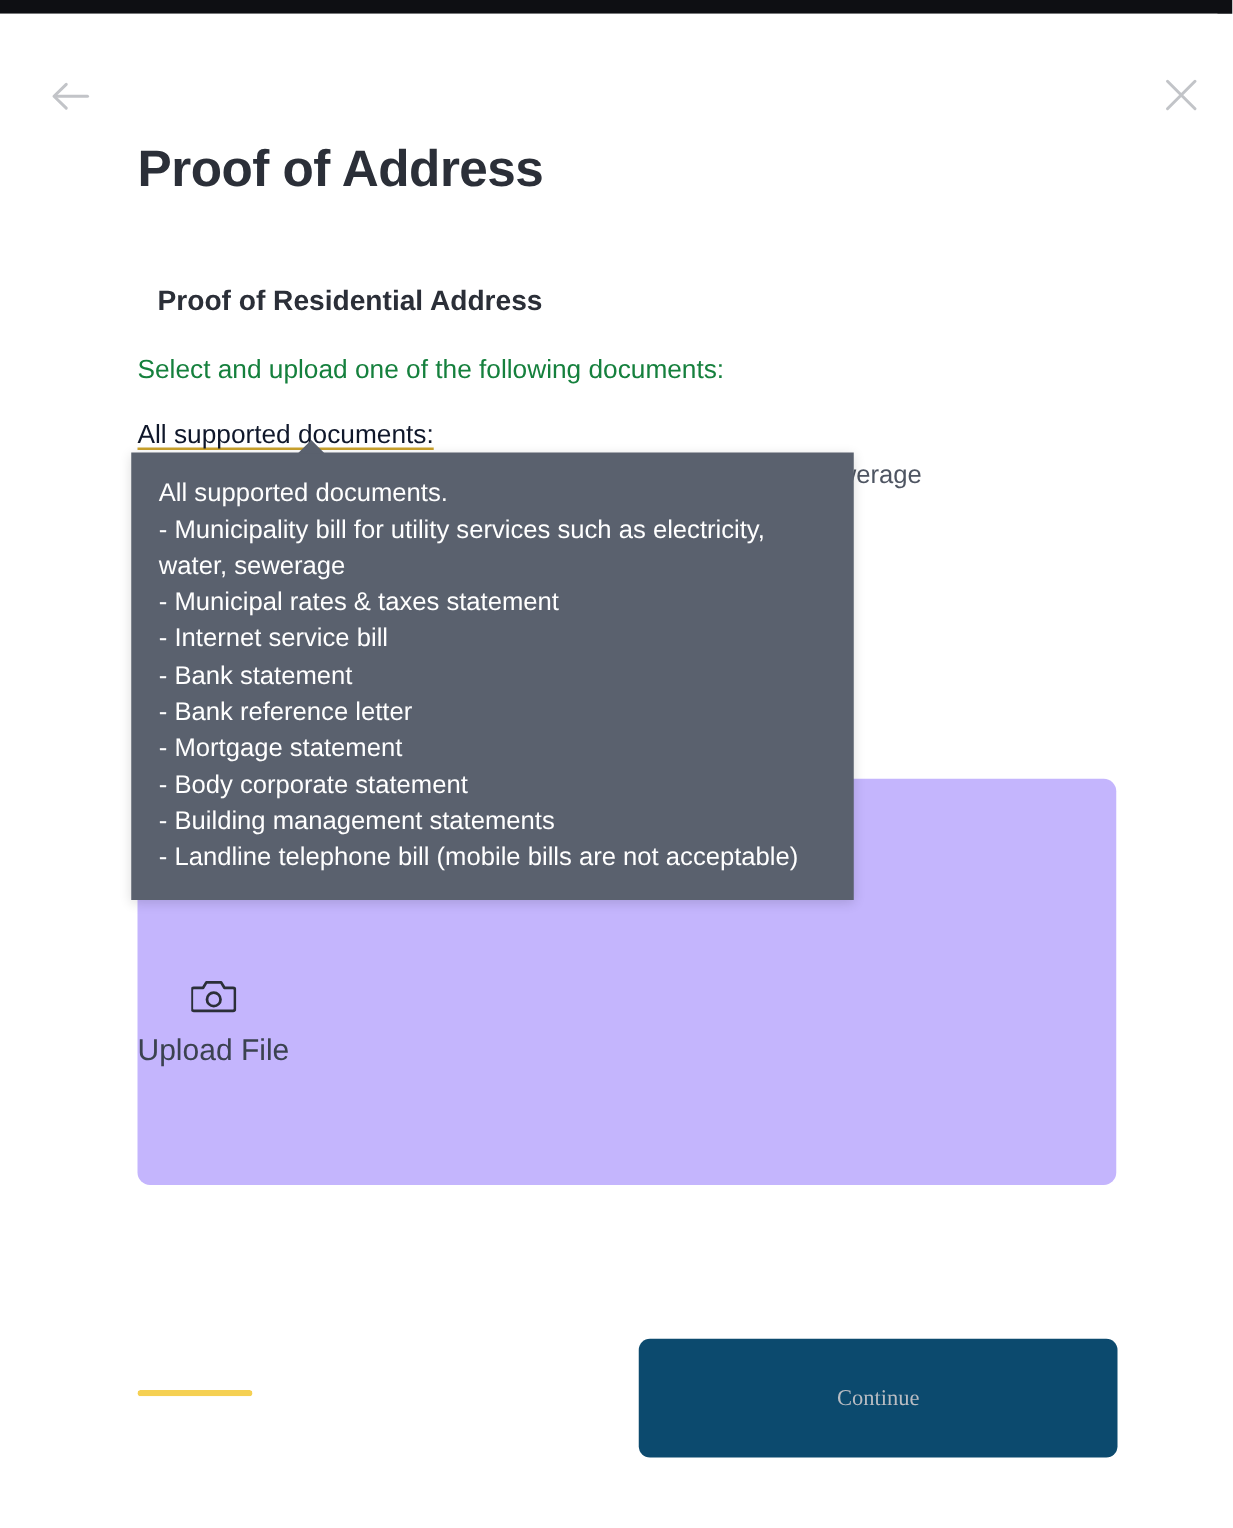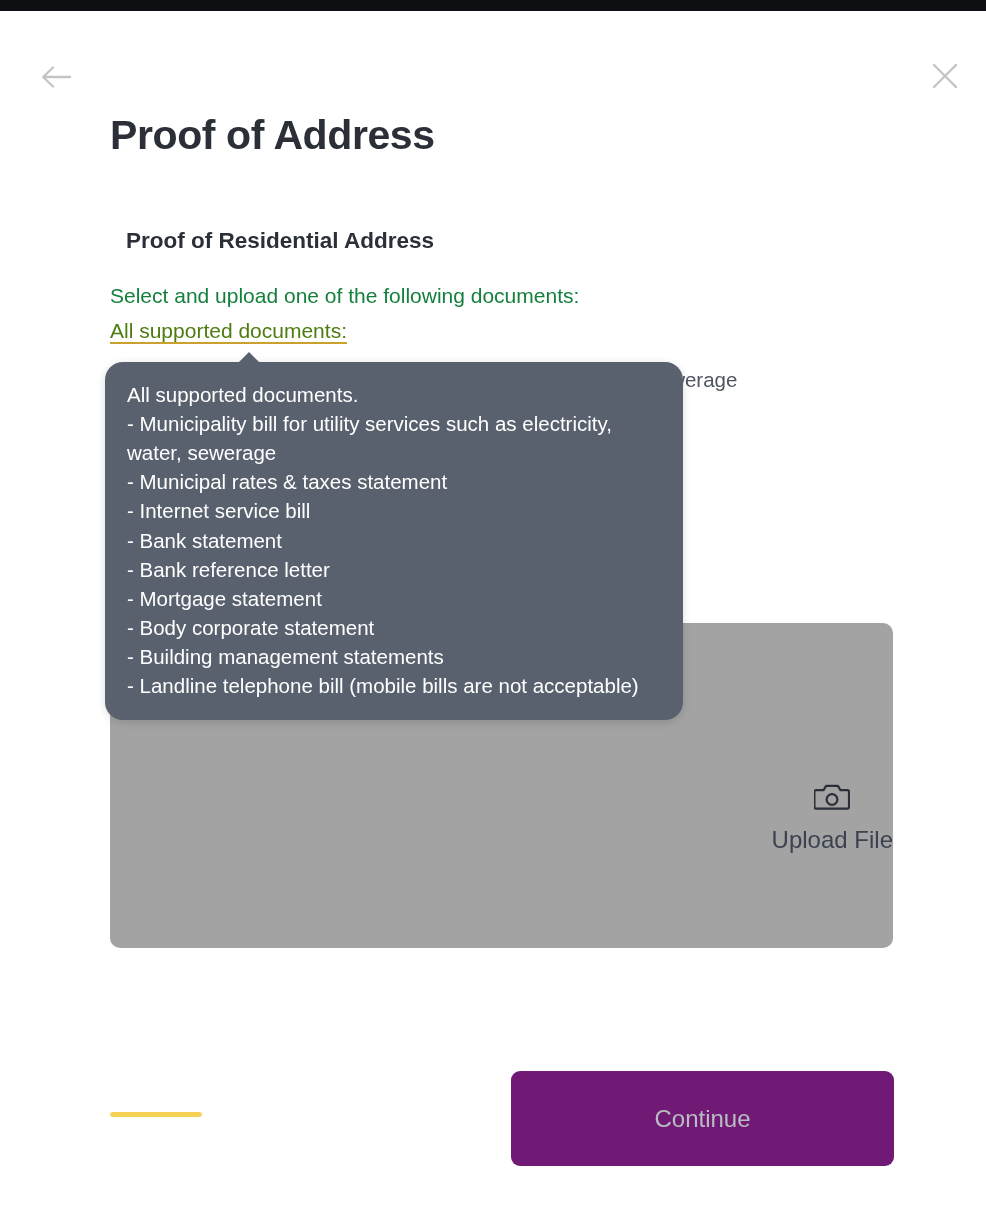--- a/index.html
+++ b/index.html
@@ -87,23 +87,23 @@
     left: 110px;
     top: 272px;
     font-size: 21px;
     color: #15803d;
     margin: 0;
     line-height: 1.25;
   }
   .supported-link {
     position: absolute;
     left: 110px;
-    top: 307px;
+    top: 324px;
     font-size: 21px;
-    color: #4d7c0f;
+    color: #0f172a;
     text-decoration: underline;
     text-decoration-color: #c9a12c;
     text-underline-offset: 4px;
     cursor: pointer;
     line-height: 1.25;
     white-space: nowrap;
   }
 
   
   .doc-list {
@@ -123,21 +123,21 @@
     white-space: nowrap;
   }
 
   
   .tooltip {
     position: absolute;
     left: 105px;
     top: 351px;
     width: 578px;
     background: #5a616e;
-    border-radius: 18px;
+    border-radius: 0;
     padding: 18px 22px 20px 22px;
     box-shadow: 0 2px 9px rgba(0,0,0,0.14);
     z-index: 20;
   }
   .tooltip-arrow {
     position: absolute;
     left: 238px;
     top: 341px;
     width: 0;
     height: 0;
@@ -154,25 +154,25 @@
     white-space: pre-wrap;
   }
 
   
   .upload-box {
     position: absolute;
     left: 110px;
     top: 612px;
     width: 783px;
     height: 325px;
-    background: #a3a3a3;
+    background: #c4b5fd;
     border-radius: 10px;
     display: flex;
     flex-direction: column;
-    align-items: flex-end;
+    align-items: flex-start;
     justify-content: center;
     cursor: pointer;
     z-index: 5;
   }
   .upload-inner {
     display: flex;
     flex-direction: column;
     align-items: center;
     transform: translateY(32px);
   }
@@ -200,25 +200,25 @@
     width: 100%;
     background: #f5d053;
     border-radius: 3px;
   }
   .continue-btn {
     position: absolute;
     left: 511px;
     top: 1060px;
     width: 383px;
     height: 95px;
-    background: #701a75;
+    background: #0c4a6e;
     border: none;
     border-radius: 9px;
-    font-family: Liberation Sans, sans-serif;
-    font-size: 24px;
+    font-family: Liberation Serif, serif;
+    font-size: 18px;
     color: #b9bcc2;
     cursor: default;
     display: flex;
     align-items: center;
     justify-content: center;
   }
 </style>
 </head>
 <body>
 

